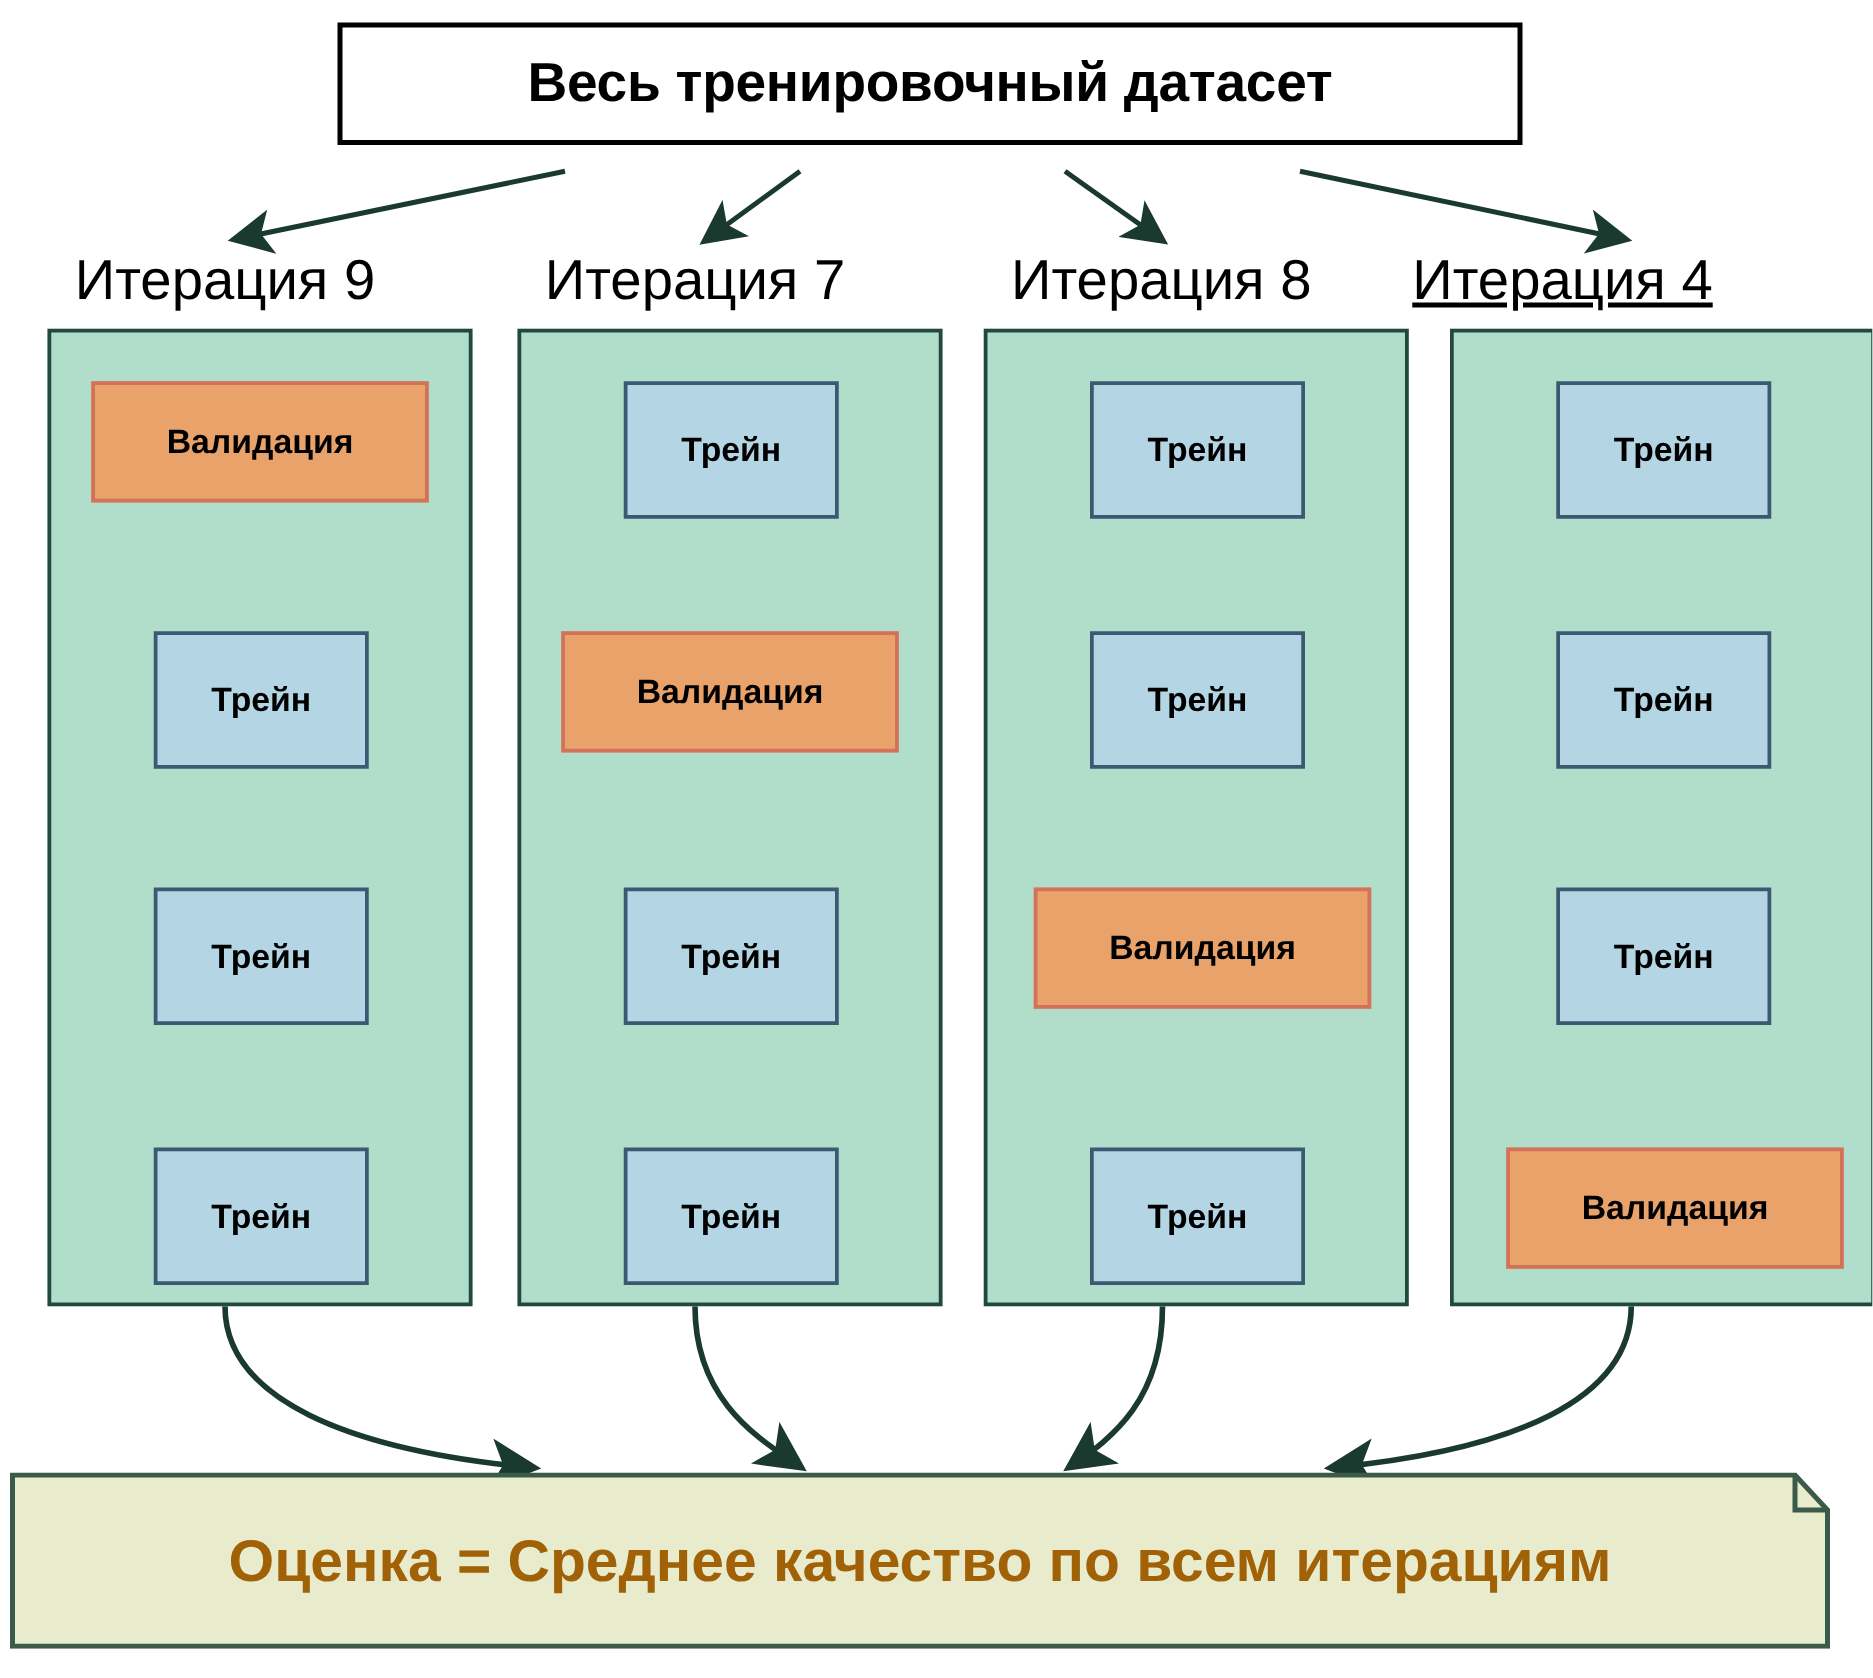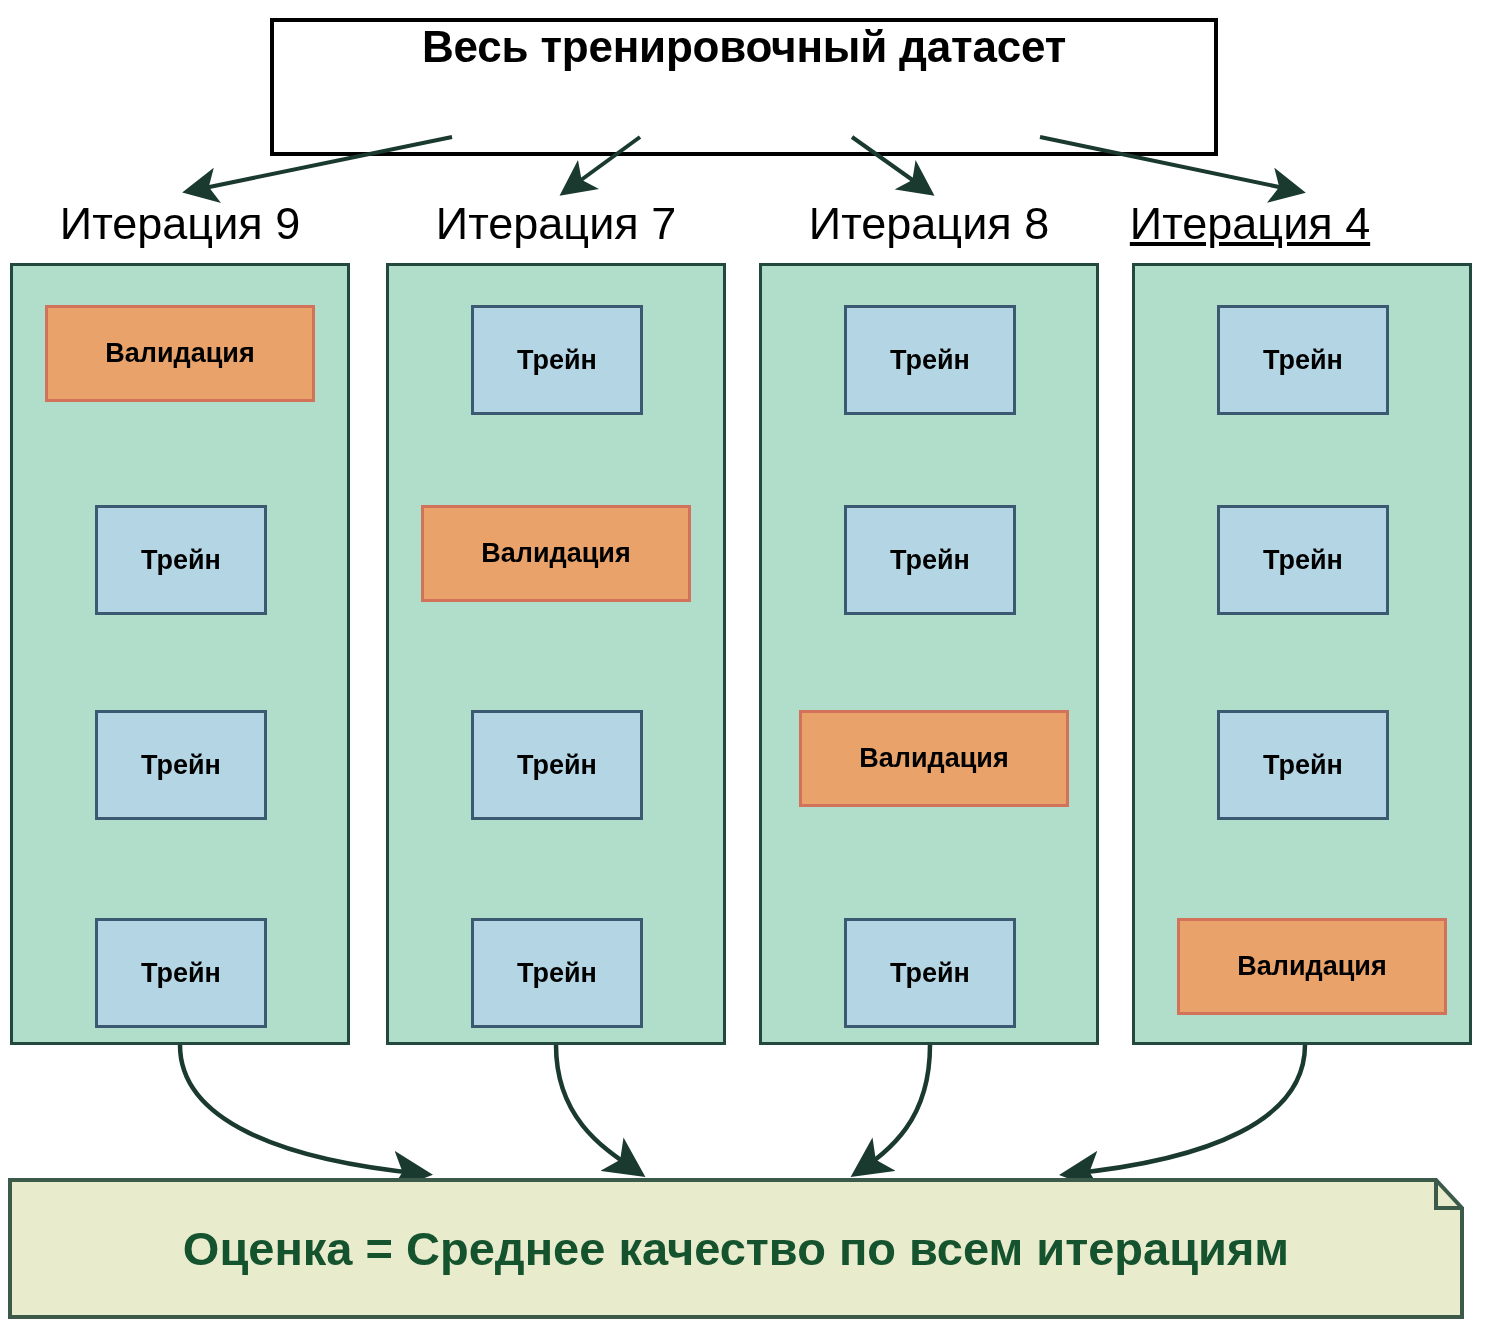--- a/index.html
+++ b/index.html
@@ -17,25 +17,26 @@
     background: #ffffff;
     overflow: hidden;
   }
 
   
   #title-box {
     position: absolute;
     left: 270px;
     top: 18px;
     width: 948px;
-    height: 138px;
+    height: 98px;
     background: #ffffff;
     border: 4px solid #000000;
     box-sizing: border-box;
     display: flex;
+    align-items: center;
     justify-content: center;
   }
   #title-box .title-text {
     font-size: 44px;
     font-weight: bold;
     color: #000000;
     letter-spacing: -0.2px;
     white-space: nowrap;
   }
 
@@ -63,20 +64,21 @@
 
   
   .column {
     position: absolute;
     top: 263px;
     width: 340px;
     height: 782px;
     background: #B0DECB;
     border: 3px solid #23493F;
     box-sizing: border-box;
+    margin-left: 28px;
   }
 
   
   .fold {
     position: absolute;
     box-sizing: border-box;
     display: flex;
     align-items: center;
     justify-content: center;
     font-weight: bold;
@@ -116,21 +118,21 @@
     position: absolute;
     left: 0;
     top: 0;
     width: 1456px;
     height: 141px;
     display: flex;
     align-items: center;
     justify-content: center;
     font-size: 47px;
     font-weight: bold;
-    color: #14532d;
+    color: #a16207;
     white-space: nowrap;
   }
 </style>
 </head>
 <body>
 
 <div id="stage">
 
   <div id="title-box">
     <span class="title-text">Весь тренировочный датасет</span>

